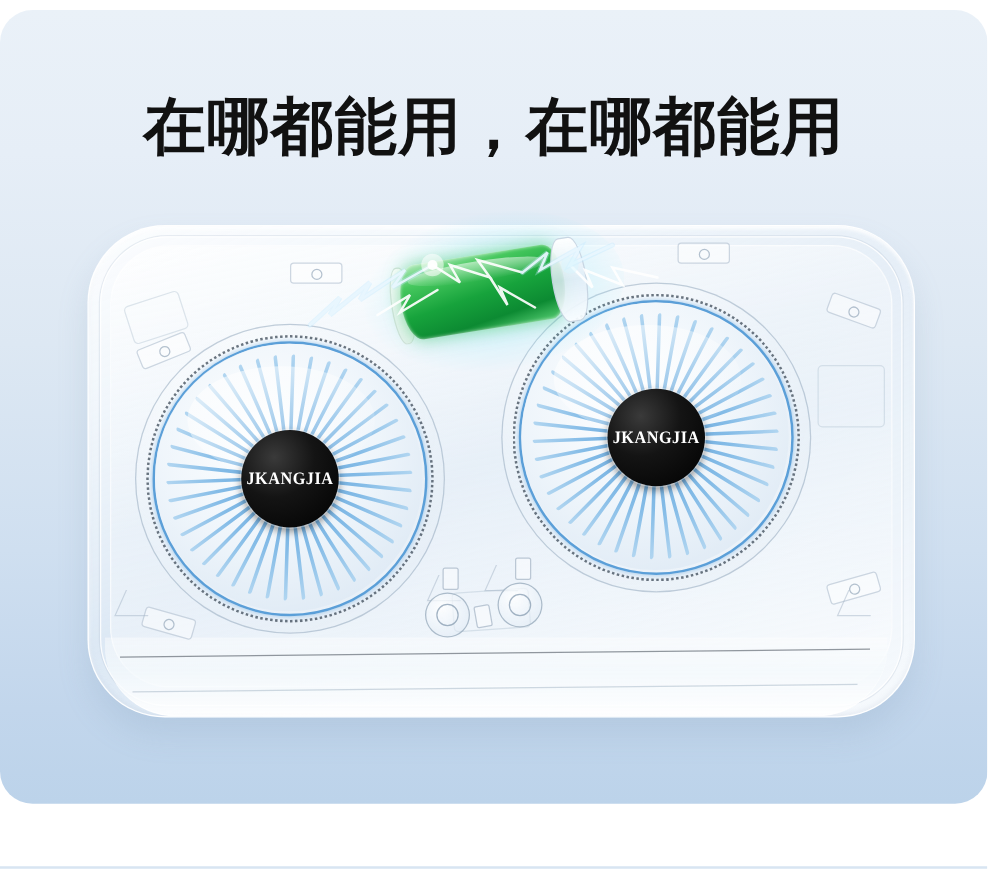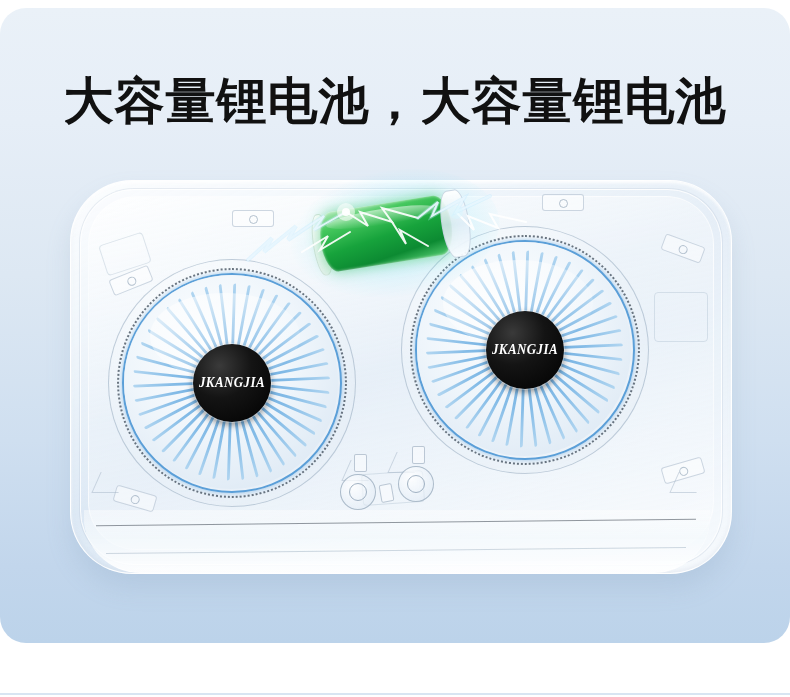--- a/index.html
+++ b/index.html
@@ -171,21 +171,20 @@
     margin: -4px 0 0 -4px;
     border-radius: 50%;
     border: 1px solid rgba(150,168,186,0.7);
   }
 
   
   .fan {
     position: absolute;
     width: 248px;
     height: 248px;
-    font-style: italic;
   }
   .fan-outer-ring {
     position: absolute;
     left: 0; top: 0;
     width: 246px;
     height: 246px;
     border-radius: 50%;
     border: 1px solid rgba(150,170,190,0.55);
     background: radial-gradient(circle at 38% 32%,
         rgba(255,255,255,0.60) 0%,
@@ -391,21 +390,21 @@
   }
 </style>
 </head>
 <body>
 
 <div id="page">
 
   <div class="bg-panel"></div>
   <div class="bg-bottom-line"></div>
 
-  <div class="headline">大容量锂电池，大容量锂电池</div>
+  <div class="headline">在哪都能用，在哪都能用</div>
 
   <div class="device">
 
     <div class="shell-outer"></div>
     <div class="shell-rim"></div>
     <div class="shell-inner"></div>
     <div class="shell-base"></div>
     <div class="shell-base-line"></div>
     <div class="shell-base-line2"></div>
 

